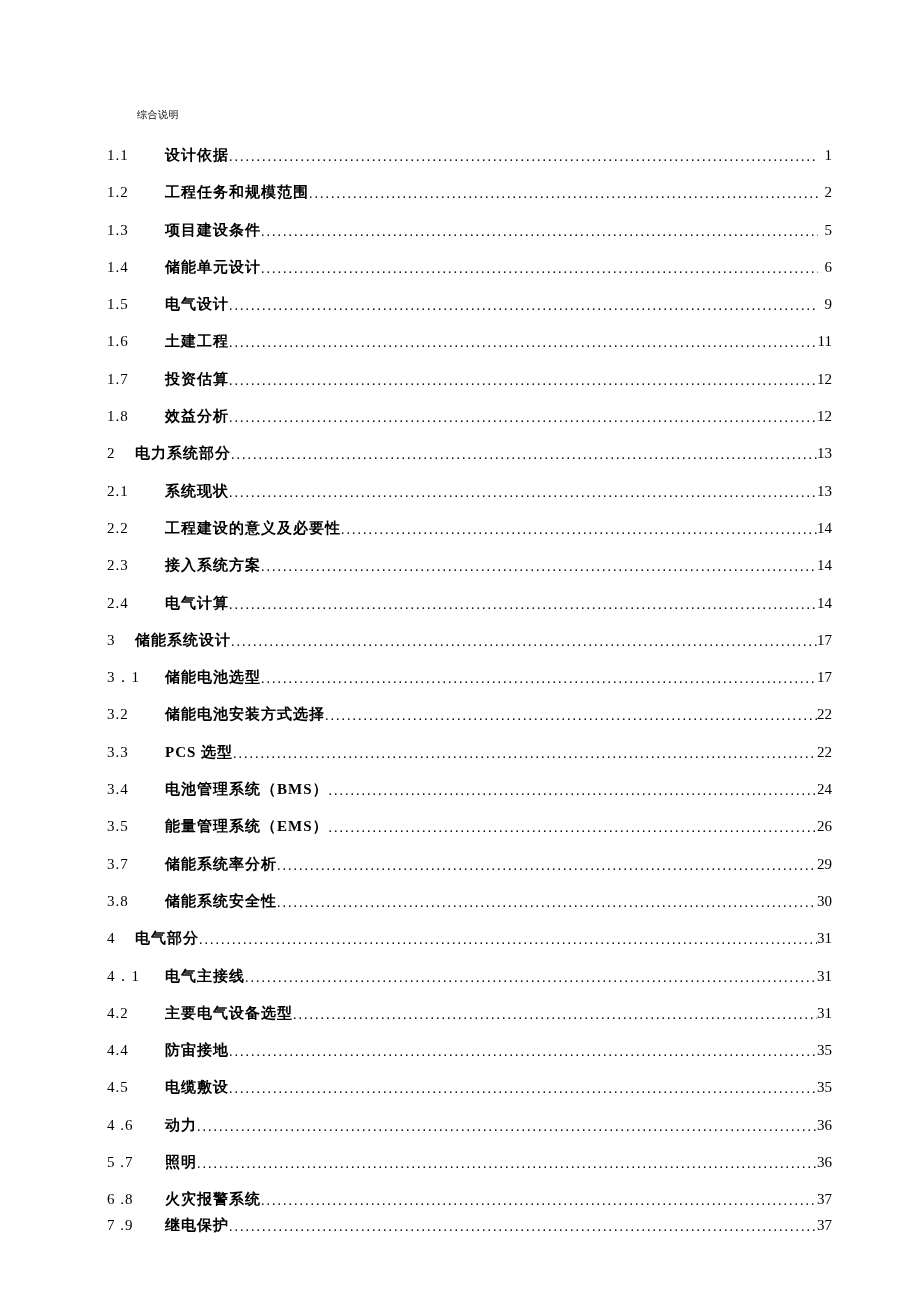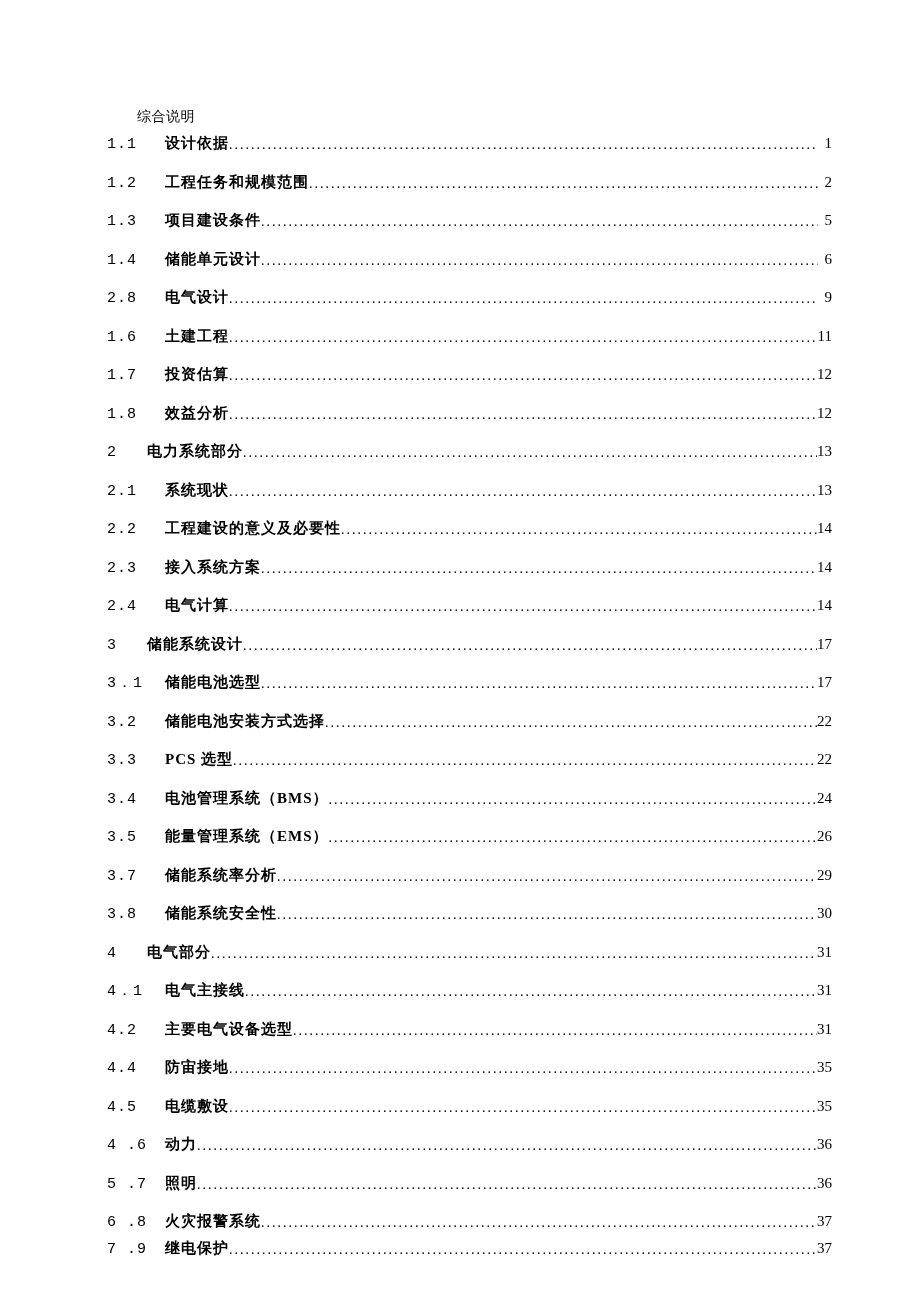--- a/index.html
+++ b/index.html
@@ -9,49 +9,48 @@
     }
     body {
       background: #ffffff;
       font-family: "SimSun", "宋体", serif;
       width: 920px;
       min-height: 1301px;
       padding: 108px 88px 100px 107px;
       color: #000;
     }
     .heading-line {
-      font-size: 14px;
+      font-size: 10px;
       margin-left: 30px;
-      margin-bottom: 8px;
+      margin-bottom: 24px;
       letter-spacing: 0.5px;
     }
     .toc-entry {
       display: flex;
       align-items: baseline;
       font-size: 15px;
       margin-bottom: 18.5px;
       line-height: 1.2;
       white-space: nowrap;
     }
     .toc-num {
       width: 58px;
       flex-shrink: 0;
       letter-spacing: 1px;
-      font-family: Liberation Mono, monospace;
     }
     .toc-num.section {
       width: 28px;
     }
     .toc-title {
       flex-shrink: 0;
       letter-spacing: 1px;
       font-weight: bold;
     }
     .toc-title.section {
-      margin-left: 12px;
+      margin-left: 0;
     }
     .dots {
       flex: 1;
       overflow: hidden;
       letter-spacing: 2px;
       font-size: 14px;
       position: relative;
       top: 1px;
     }
     .dots::after {
@@ -91,21 +90,21 @@
       <span class="dots"></span>
       <span class="toc-page">5</span>
     </div>
     <div class="toc-entry">
       <span class="toc-num">1.4</span>
       <span class="toc-title">储能单元设计</span>
       <span class="dots"></span>
       <span class="toc-page">6</span>
     </div>
     <div class="toc-entry">
-      <span class="toc-num">2.8</span>
+      <span class="toc-num">1.5</span>
       <span class="toc-title">电气设计</span>
       <span class="dots"></span>
       <span class="toc-page">9</span>
     </div>
     <div class="toc-entry">
       <span class="toc-num">1.6</span>
       <span class="toc-title">土建工程</span>
       <span class="dots"></span>
       <span class="toc-page">11</span>
     </div>

